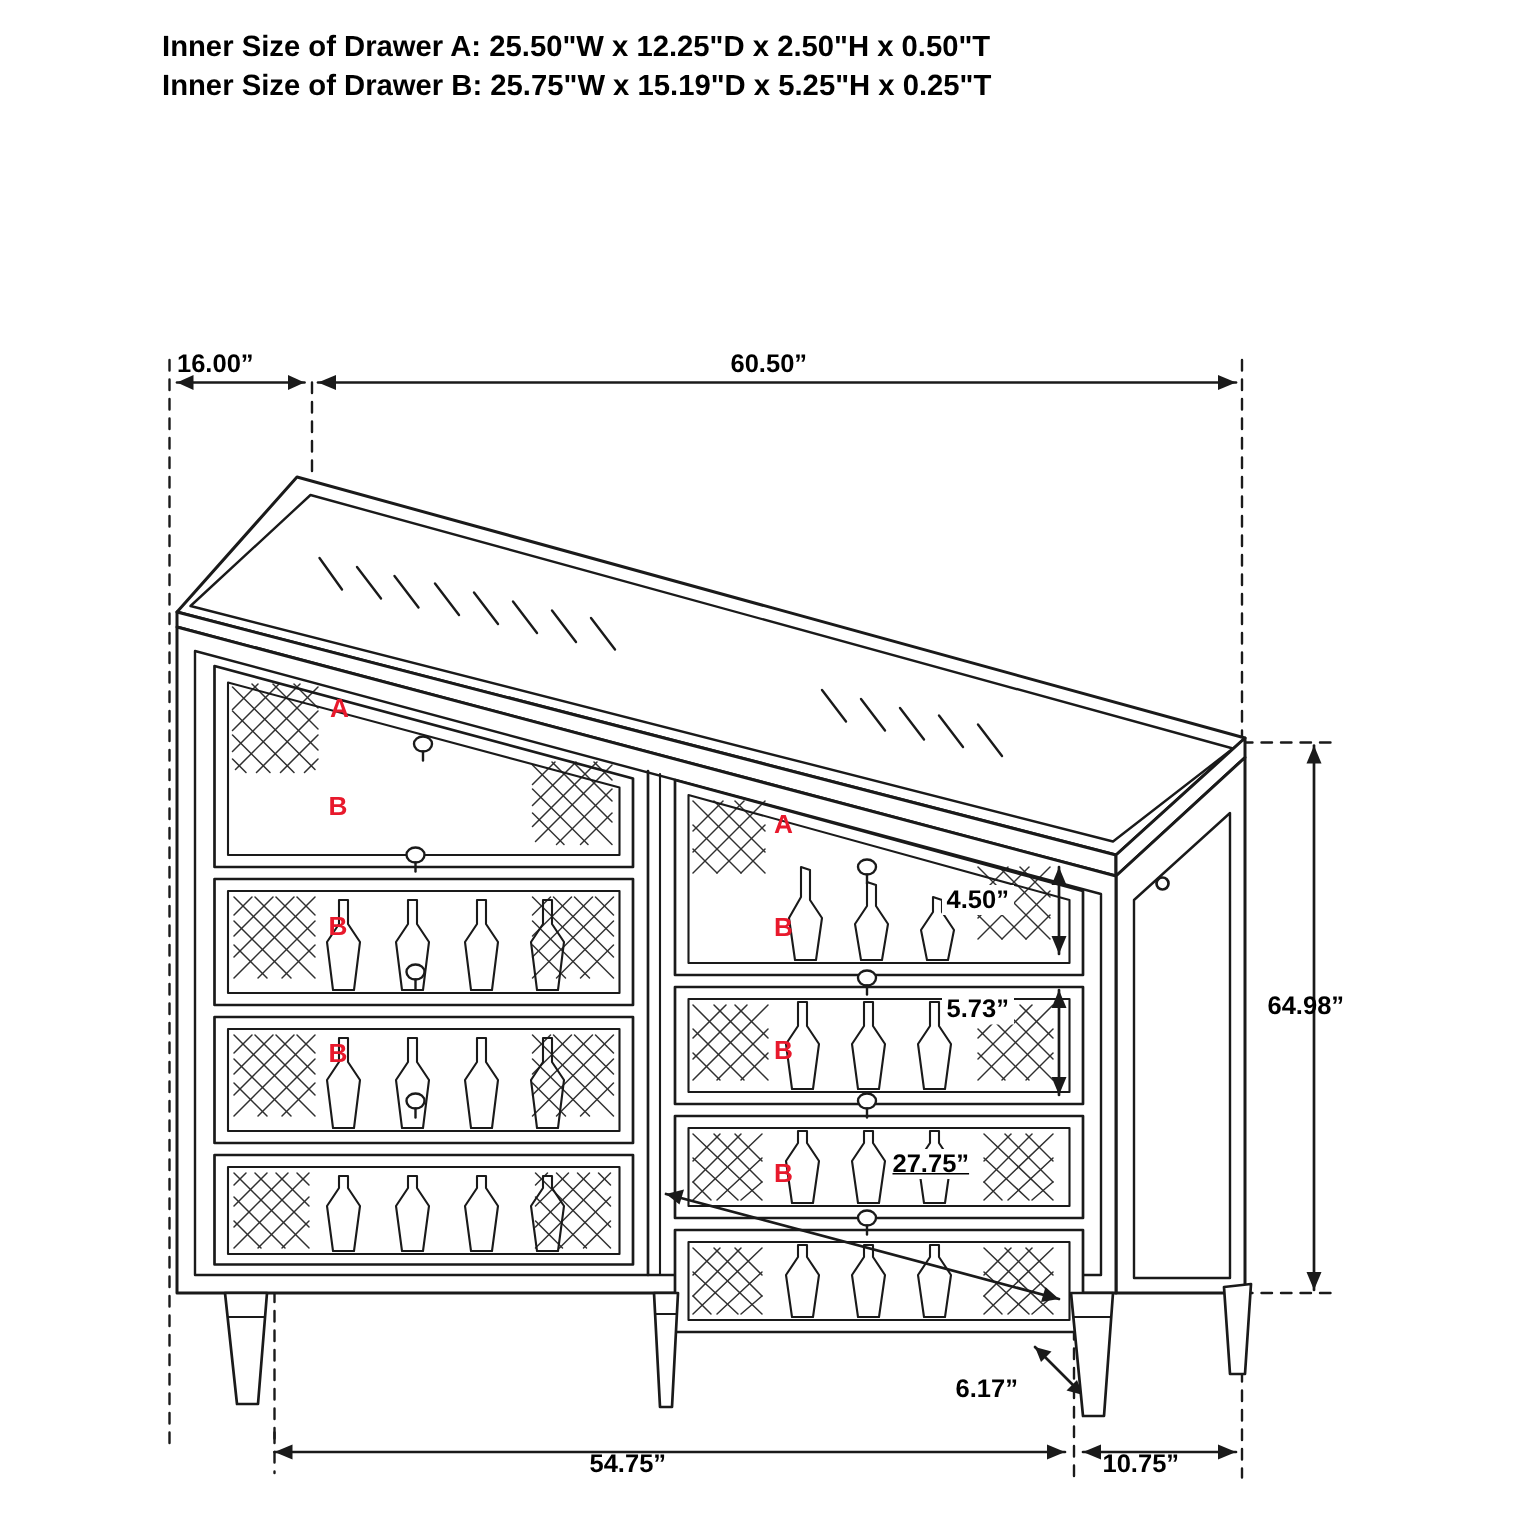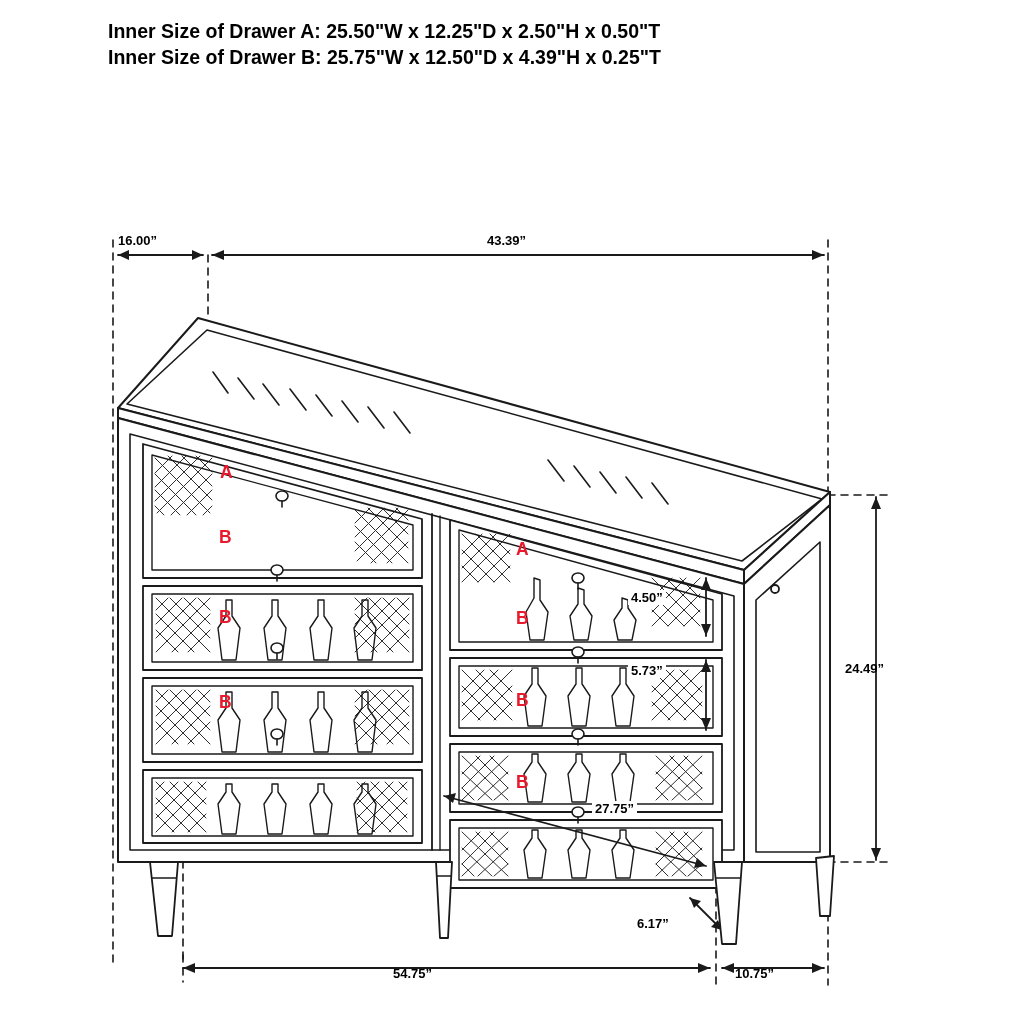--- a/index.html
+++ b/index.html
@@ -28,21 +28,21 @@
   }
   .header-line {
     font-size: 19.5px;
     font-weight: bold;
     color: #000000;
     line-height: 26px;
     white-space: nowrap;
   }
   .dim-label {
     position: absolute;
-    font-size: 13px;
+    font-size: 17px;
     font-weight: bold;
     color: #000000;
     white-space: nowrap;
   }
   .drawer-label {
     position: absolute;
     font-size: 17.5px;
     font-weight: bold;
     color: #e8192c;
     white-space: nowrap;
@@ -59,21 +59,21 @@
     padding: 0 3px;
   }
 </style>
 </head>
 <body>
 
 <div id="stage">
 
   <div class="header-block">
     <div class="header-line">Inner Size of Drawer A: 25.50"W x 12.25"D x 2.50"H x 0.50"T</div>
-    <div class="header-line">Inner Size of Drawer B: 25.75"W x 12.50"D x 4.39"H x 0.25"T</div>
+    <div class="header-line">Inner Size of Drawer B: 25.75"W x 15.19"D x 5.25"H x 0.25"T</div>
   </div>
 
   <svg class="art" viewBox="0 0 1024 1024">
     <g fill="none" stroke="#1a1a1a" stroke-width="2" stroke-linejoin="round" stroke-linecap="round">
 
       <g stroke-dasharray="7,6" stroke-width="1.6">
         <line x1="113" y1="240" x2="113" y2="968"></line>
         <line x1="208" y1="255" x2="208" y2="318"></line>
         <line x1="828" y1="240" x2="828" y2="500"></line>
         <line x1="828" y1="495" x2="892" y2="495"></line>
@@ -458,25 +458,25 @@
       <path d="M706 660 L701 672 L711 672 Z" fill="#1a1a1a" stroke="none"></path>
       <path d="M706 730 L701 718 L711 718 Z" fill="#1a1a1a" stroke="none"></path>
 
       <line x1="444" y1="796" x2="706" y2="866" stroke-width="1.8"></line>
       <path d="M444 796 L456 793 L453 803 Z" fill="#1a1a1a" stroke="none"></path>
       <path d="M706 866 L694 868 L697 858 Z" fill="#1a1a1a" stroke="none"></path>
     </g>
   </svg>
 
   <div class="dim-label" style="left:118px; top:233px;">16.00”</div>
-  <div class="dim-label" style="left:487px; top:233px;">43.39”</div>
-  <div class="dim-label" style="left:845px; top:661px;">24.49”</div>
+  <div class="dim-label" style="left:487px; top:233px;">60.50”</div>
+  <div class="dim-label" style="left:845px; top:661px;">64.98”</div>
   <div class="dim-label lbl-bg" style="left:628px; top:590px;">4.50”</div>
   <div class="dim-label lbl-bg" style="left:628px; top:663px;">5.73”</div>
-  <div class="dim-label lbl-bg" style="left:592px; top:801px;">27.75”</div>
+  <div class="dim-label lbl-bg" style="left:592px; top:766px;text-decoration:underline;">27.75”</div>
   <div class="dim-label lbl-bg" style="left:634px; top:916px;">6.17”</div>
   <div class="dim-label" style="left:393px; top:966px;">54.75”</div>
   <div class="dim-label" style="left:735px; top:966px;">10.75”</div>
 
   <div class="drawer-label" style="left:220px; top:462px;">A</div>
   <div class="drawer-label" style="left:219px; top:527px;">B</div>
   <div class="drawer-label" style="left:219px; top:607px;">B</div>
   <div class="drawer-label" style="left:219px; top:692px;">B</div>
 
   <div class="drawer-label" style="left:516px; top:539px;">A</div>

